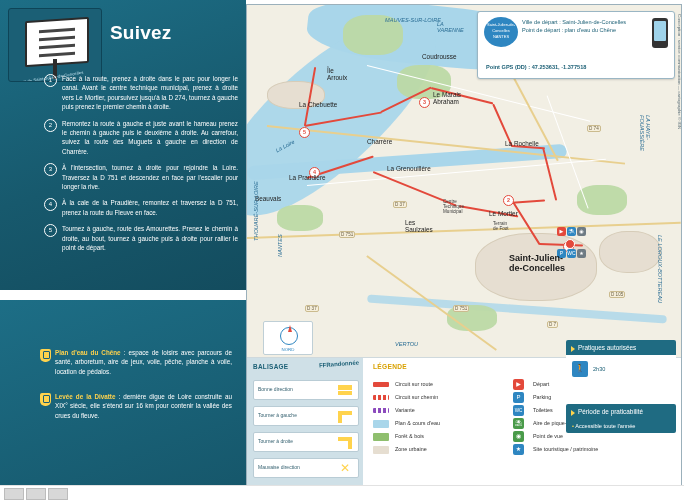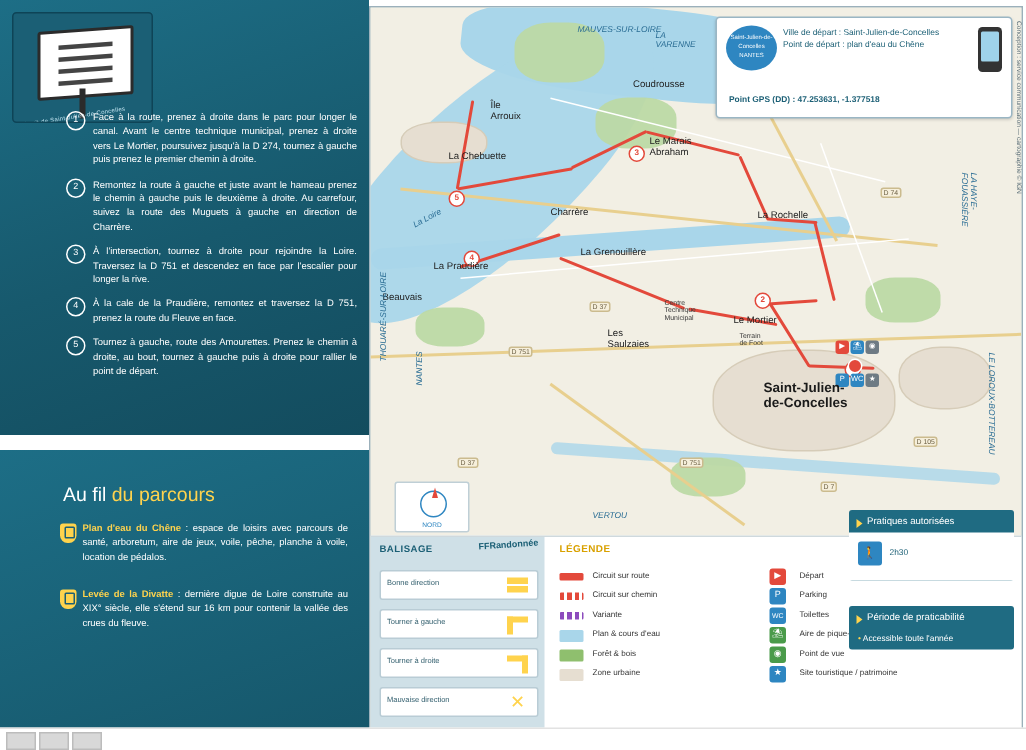--- a/index.html
+++ b/index.html
@@ -251,20 +251,21 @@
 
     <div class="left-top">
 
       <div class="plaque">
         <div class="sign"></div>
         <div class="post"></div>
         <div class="caption">Circuit de Saint-Julien-de-Concelles</div>
       </div>
 
       <div class="title-block">
+        <div class="l1">Suivez</div>
       </div>
 
       <div class="steps">
         <div class="step">
           <div class="num">1</div>
           <div class="txt">Face à la route, prenez à droite dans le parc pour longer le canal. Avant le centre technique municipal, prenez à droite vers Le Mortier, poursuivez jusqu'à la D 274, tournez à gauche puis prenez le premier chemin à droite.</div>
         </div>
         <div class="step">
           <div class="num">2</div>
           <div class="txt">Remontez la route à gauche et juste avant le hameau prenez le chemin à gauche puis le deuxième à droite. Au carrefour, suivez la route des Muguets à gauche en direction de Charrère.</div>
@@ -280,23 +281,20 @@
         <div class="step">
           <div class="num">5</div>
           <div class="txt">Tournez à gauche, route des Amourettes. Prenez le chemin à droite, au bout, tournez à gauche puis à droite pour rallier le point de départ.</div>
         </div>
       </div>
     </div>
 
     <div class="left-sep"></div>
 
     <div class="left-bottom">
-      <div class="parcours-title">
-        <span>Au fil</span><span class="y"> du parcours</span>
-      </div>
 
       <div class="poi" style="top:48px">
         <div class="mk"></div>
         <div class="body">
           <b>Plan d'eau du Chêne</b><span> : espace de loisirs avec parcours de santé, arboretum, aire de jeux, voile, pêche, planche à voile, location de pédalos.</span>
         </div>
       </div>
 
       <div class="poi" style="top:92px">
         <div class="mk"></div>

